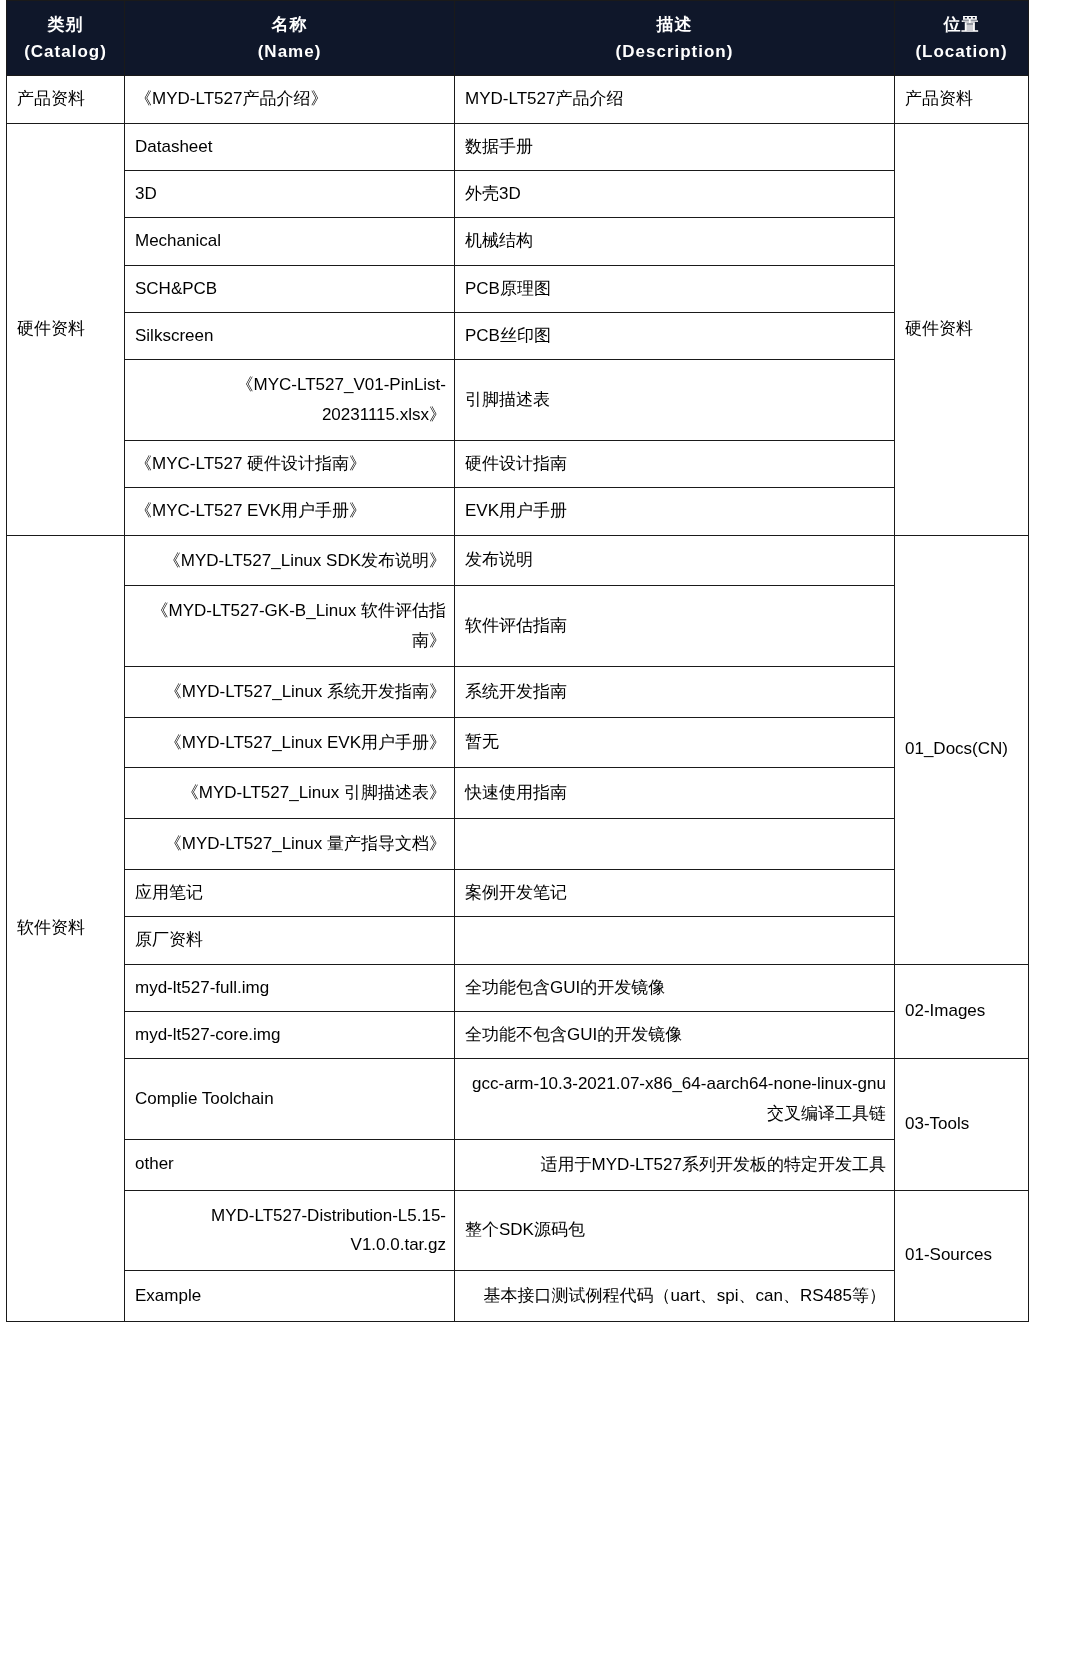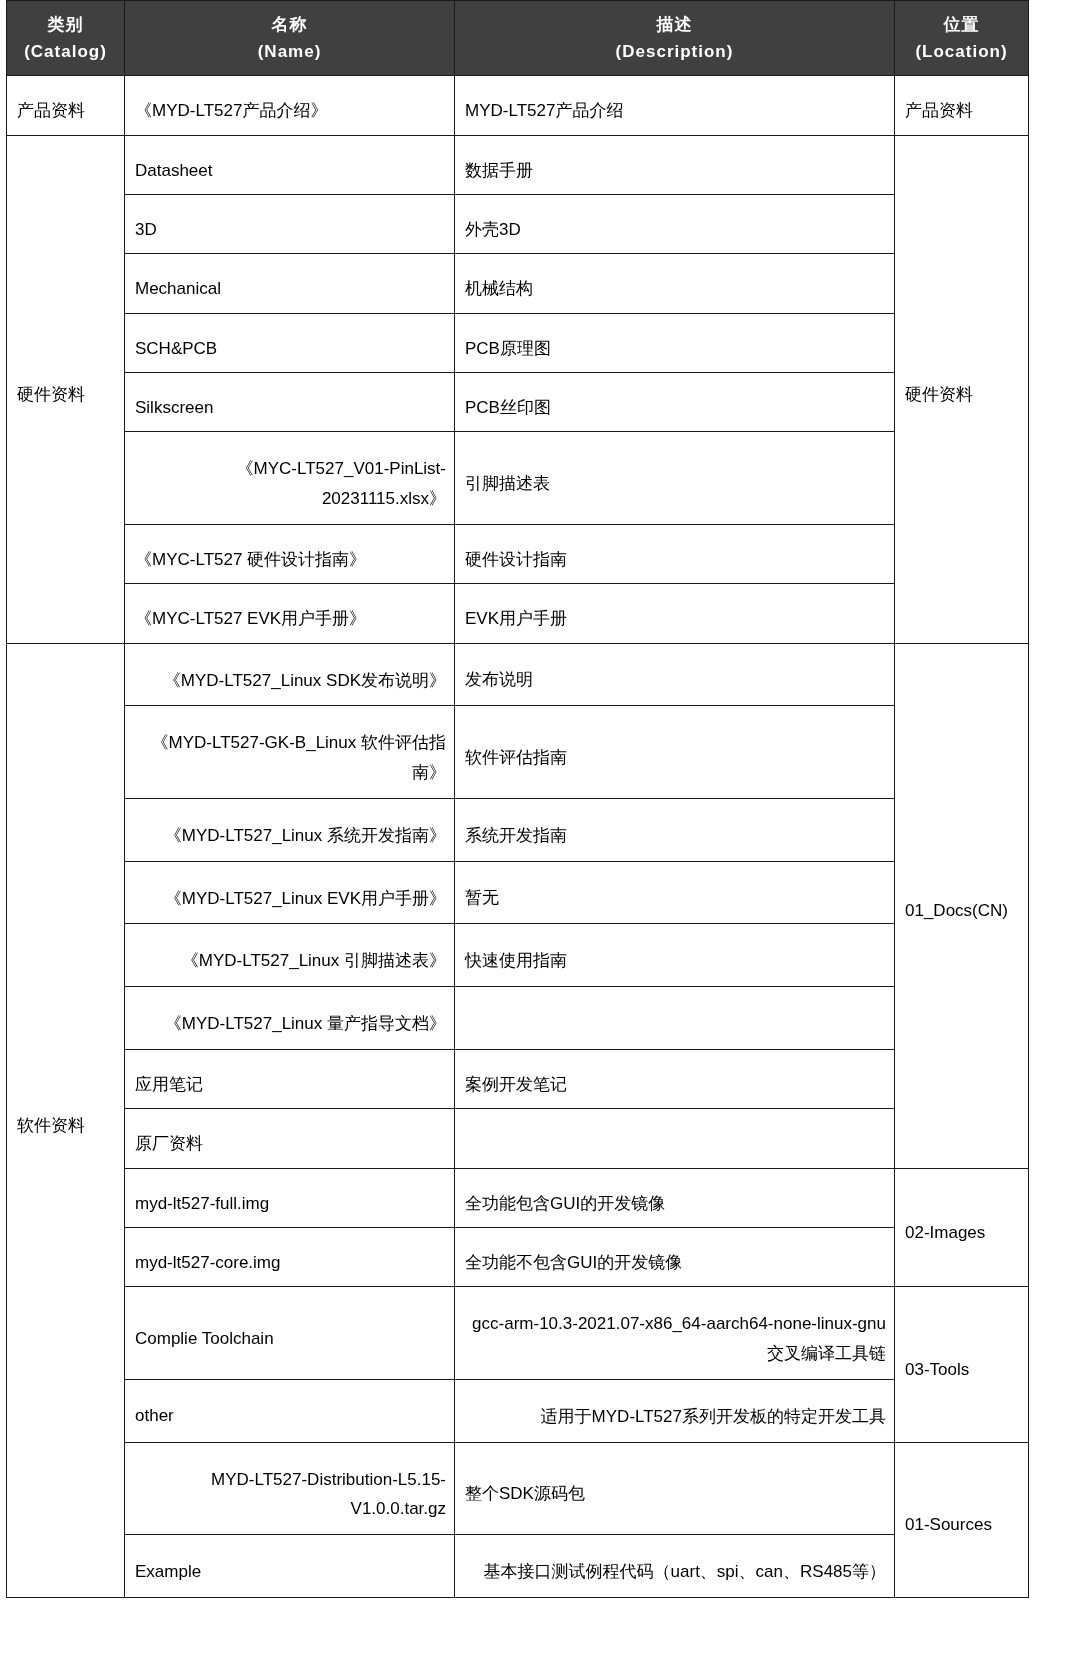--- a/index.html
+++ b/index.html
@@ -20,26 +20,26 @@
     font-size: 17px;
   }
   .doc-table col.c-catalog { width: 118px; }
   .doc-table col.c-name    { width: 330px; }
   .doc-table col.c-desc    { width: 440px; }
   .doc-table col.c-loc     { width: 134px; }
 
   .doc-table th, .doc-table td {
     border: 1px solid #1a1a1a;
     vertical-align: middle;
-    padding: 22px 8px 10px 10px;
+    padding: 10px 8px 10px 10px;
     line-height: 1.55;
     word-break: break-word;
   }
   .doc-table thead th {
-    background: #404040;
+    background: #0f172a;
     color: #ffffff;
     text-align: center;
     font-weight: bold;
     letter-spacing: 1px;
     padding: 10px 12px;
     line-height: 1.6;
   }
   .hdr-line { display: block; }
   td.catalog-cell { vertical-align: middle; }
   td.loc-cell { vertical-align: middle; }

